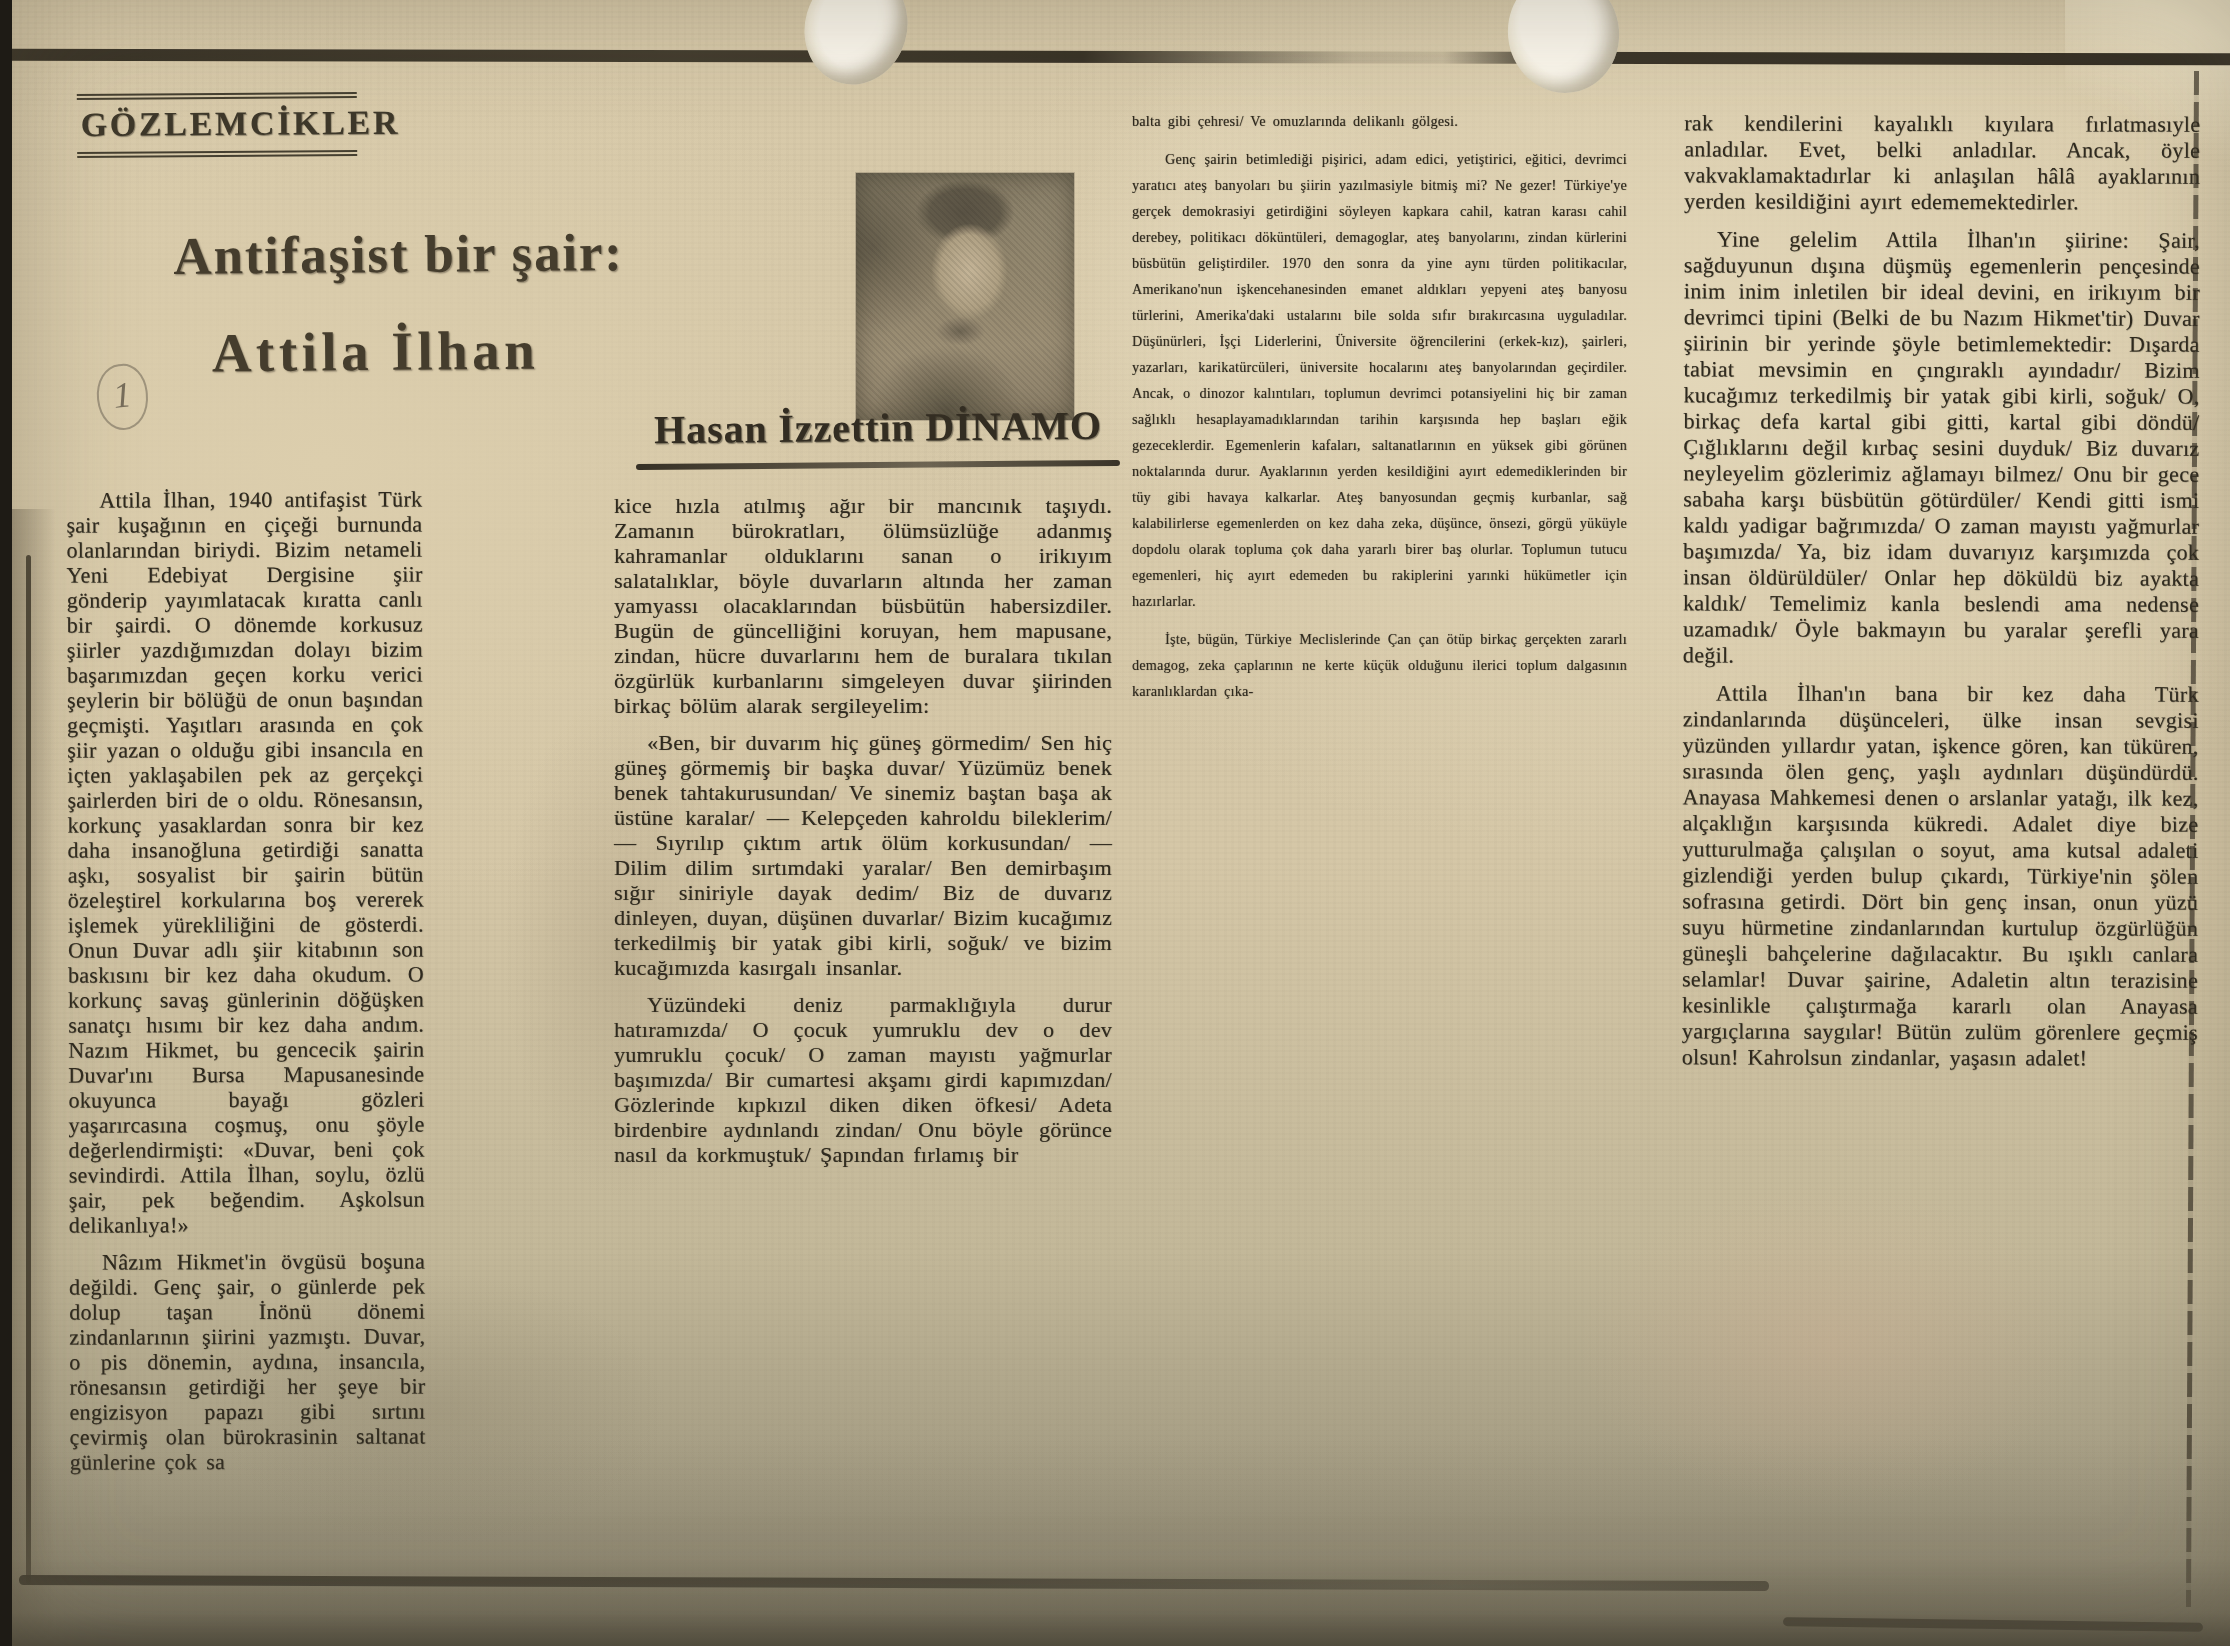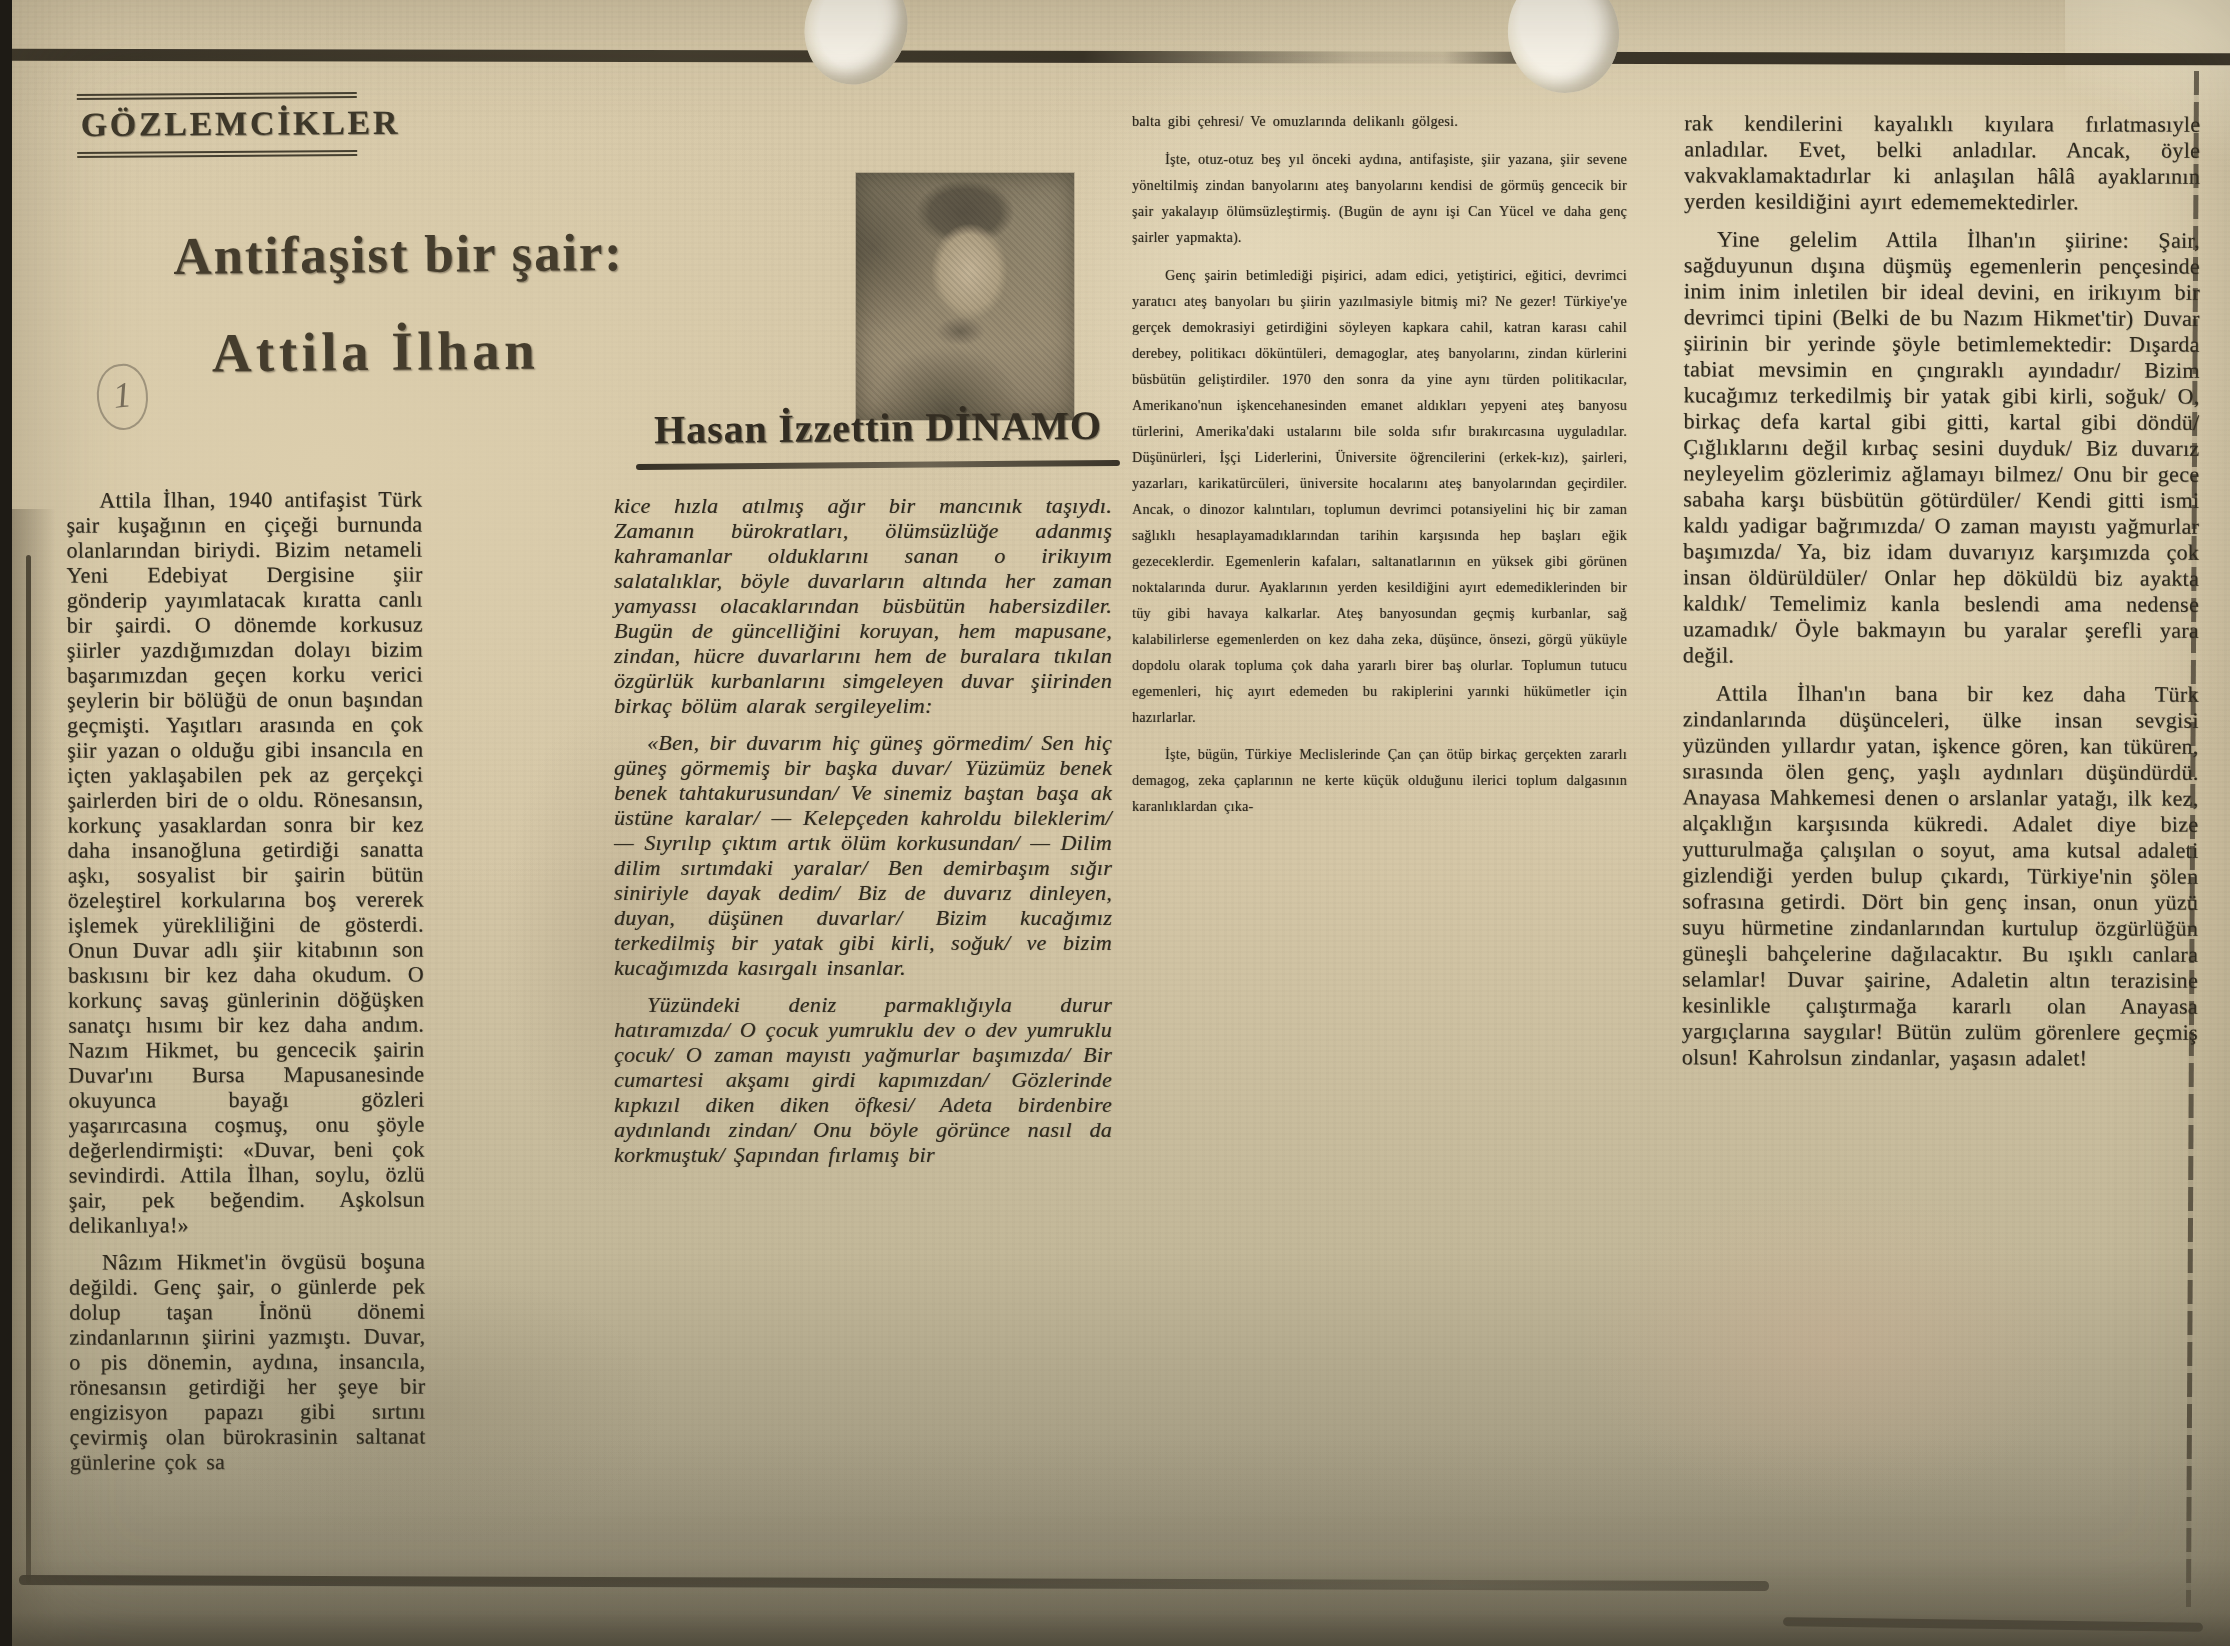--- a/index.html
+++ b/index.html
@@ -83,21 +83,21 @@
   .byline-rule{position:absolute;left:624px;top:462px;width:484px;height:6.4px;z-index:10;border-radius:3.6px;
     transform:rotate(-0.5deg);
     background:linear-gradient(90deg, rgba(40,35,26,0.92), rgba(40,35,26,0.6) 60%, rgba(40,35,26,0.9));}
 
   .col{position:absolute;z-index:9;text-align:justify;color:#2f2a1f;
     font-size:22px;line-height:25px;word-spacing:3.2px;letter-spacing:0.3px;
     text-shadow:0.5px 0.4px 0.8px rgba(44,38,28,0.55);}
   .col p{margin:0 0 11.8px;text-indent:33px;}
   .col p.cont{text-indent:0;}
   .col1{left:56px;top:487px;width:356px;transform:rotate(-0.2deg);}
-  .col2{left:602px;top:493px;width:498px;font-style:italic;}
+  .col2{left:602px;top:493px;width:498px;}
   .col3{left:1120px;top:109px;width:495px;font-size:14px;line-height:26px;}
   .col4{left:1671px;top:111px;width:516px;font-size:22px;line-height:26px;transform:rotate(0.15deg);}
 </style>
 </head>
 <body>
 
 <div class="page">
 
   <div class="top-rule"></div>
   <div class="punch-hole hole1"></div>
@@ -132,21 +132,20 @@
   </div>
 
   <div class="col col2">
     <p class="cont">kice hızla atılmış ağır bir mancınık taşıydı. Zamanın bürokratları, ölümsüzlüğe adanmış kahramanlar olduklarını sanan o irikıyım salatalıklar, böyle duvarların altında her zaman yamyassı olacaklarından büsbütün habersizdiler. Bugün de güncelliğini koruyan, hem mapusane, zindan, hücre duvarlarını hem de buralara tıkılan özgürlük kurbanlarını simgeleyen duvar şiirinden birkaç bölüm alarak sergileyelim:</p>
     <p>«Ben, bir duvarım hiç güneş görmedim/ Sen hiç güneş görmemiş bir başka duvar/ Yüzümüz benek benek tahtakurusundan/ Ve sinemiz baştan başa ak üstüne karalar/ — Kelepçeden kahroldu bileklerim/ — Sıyrılıp çıktım artık ölüm korkusundan/ — Dilim dilim sırtımdaki yaralar/ Ben demirbaşım sığır siniriyle dayak dedim/ Biz de duvarız dinleyen, duyan, düşünen duvarlar/ Bizim kucağımız terkedilmiş bir yatak gibi kirli, soğuk/ ve bizim kucağımızda kasırgalı insanlar.</p>
     <p>Yüzündeki deniz parmaklığıyla durur hatıramızda/ O çocuk yumruklu dev o dev yumruklu çocuk/ O zaman mayıstı yağmurlar başımızda/ Bir cumartesi akşamı girdi kapımızdan/ Gözlerinde kıpkızıl diken diken öfkesi/ Adeta birdenbire aydınlandı zindan/ Onu böyle görünce nasıl da korkmuştuk/ Şapından fırlamış bir</p>
   </div>
 
   <div class="col col3">
     <p class="cont">balta gibi çehresi/ Ve omuzlarında delikanlı gölgesi.</p>
-    <p>İşte, otuz-otuz beş yıl önceki aydına, antifaşiste, şiir yazana, şiir sevene yöneltilmiş zindan banyolarını ateş banyolarını kendisi de görmüş gencecik bir şair yakalayıp ölümsüzleştirmiş. (Bugün de aynı işi Can Yücel ve daha genç şairler yapmakta).</p>
     <p>Genç şairin betimlediği pişirici, adam edici, yetiştirici, eğitici, devrimci yaratıcı ateş banyoları bu şiirin yazılmasiyle bitmiş mi? Ne gezer! Türkiye'ye gerçek demokrasiyi getirdiğini söyleyen kapkara cahil, katran karası cahil derebey, politikacı döküntüleri, demagoglar, ateş banyolarını, zindan kürlerini büsbütün geliştirdiler. 1970 den sonra da yine aynı türden politikacılar, Amerikano'nun işkencehanesinden emanet aldıkları yepyeni ateş banyosu türlerini, Amerika'daki ustalarını bile solda sıfır bırakırcasına uyguladılar. Düşünürleri, İşçi Liderlerini, Üniversite öğrencilerini (erkek-kız), şairleri, yazarları, karikatürcüleri, üniversite hocalarını ateş banyolarından geçirdiler. Ancak, o dinozor kalıntıları, toplumun devrimci potansiyelini hiç bir zaman sağlıklı hesaplayamadıklarından tarihin karşısında hep başları eğik gezeceklerdir. Egemenlerin kafaları, saltanatlarının en yüksek gibi görünen noktalarında durur. Ayaklarının yerden kesildiğini ayırt edemediklerinden bir tüy gibi havaya kalkarlar. Ateş banyosundan geçmiş kurbanlar, sağ kalabilirlerse egemenlerden on kez daha zeka, düşünce, önsezi, görgü yüküyle dopdolu olarak topluma çok daha yararlı birer baş olurlar. Toplumun tutucu egemenleri, hiç ayırt edemeden bu rakiplerini yarınki hükümetler için hazırlarlar.</p>
     <p>İşte, bügün, Türkiye Meclislerinde Çan çan ötüp birkaç gerçekten zararlı demagog, zeka çaplarının ne kerte küçük olduğunu ilerici toplum dalgasının karanlıklardan çıka-</p>
   </div>
 
   <div class="col col4">
     <p class="cont">rak kendilerini kayalıklı kıyılara fırlatmasıyle anladılar. Evet, belki anladılar. Ancak, öyle vakvaklamaktadırlar ki anlaşılan hâlâ ayaklarının yerden kesildiğini ayırt edememektedirler.</p>
     <p>Yine gelelim Attila İlhan'ın şiirine: Şair, sağduyunun dışına düşmüş egemenlerin pençesinde inim inim inletilen bir ideal devini, en irikıyım bir devrimci tipini (Belki de bu Nazım Hikmet'tir) Duvar şiirinin bir yerinde şöyle betimlemektedir: Dışarda tabiat mevsimin en çıngıraklı ayındadır/ Bizim kucağımız terkedilmiş bir yatak gibi kirli, soğuk/ O, birkaç defa kartal gibi gitti, kartal gibi döndü/ Çığlıklarını değil kırbaç sesini duyduk/ Biz duvarız neyleyelim gözlerimiz ağlamayı bilmez/ Onu bir gece sabaha karşı büsbütün götürdüler/ Kendi gitti ismi kaldı yadigar bağrımızda/ O zaman mayıstı yağmurlar başımızda/ Ya, biz idam duvarıyız karşımızda çok insan öldürüldüler/ Onlar hep döküldü biz ayakta kaldık/ Temelimiz kanla beslendi ama nedense uzamadık/ Öyle bakmayın bu yaralar şerefli yara değil.</p>
     <p>Attila İlhan'ın bana bir kez daha Türk zindanlarında düşünceleri, ülke insan sevgisi yüzünden yıllardır yatan, işkence gören, kan tüküren, sırasında ölen genç, yaşlı aydınları düşündürdü. Anayasa Mahkemesi denen o arslanlar yatağı, ilk kez, alçaklığın karşısında kükredi. Adalet diye bize yutturulmağa çalışılan o soyut, ama kutsal adaleti gizlendiği yerden bulup çıkardı, Türkiye'nin şölen sofrasına getirdi. Dört bin genç insan, onun yüzü suyu hürmetine zindanlarından kurtulup özgürlüğün güneşli bahçelerine dağılacaktır. Bu ışıklı canlara selamlar! Duvar şairine, Adaletin altın terazisine kesinlikle çalıştırmağa kararlı olan Anayasa yargıçlarına saygılar! Bütün zulüm görenlere geçmiş olsun! Kahrolsun zindanlar, yaşasın adalet!</p>
   </div>
 

